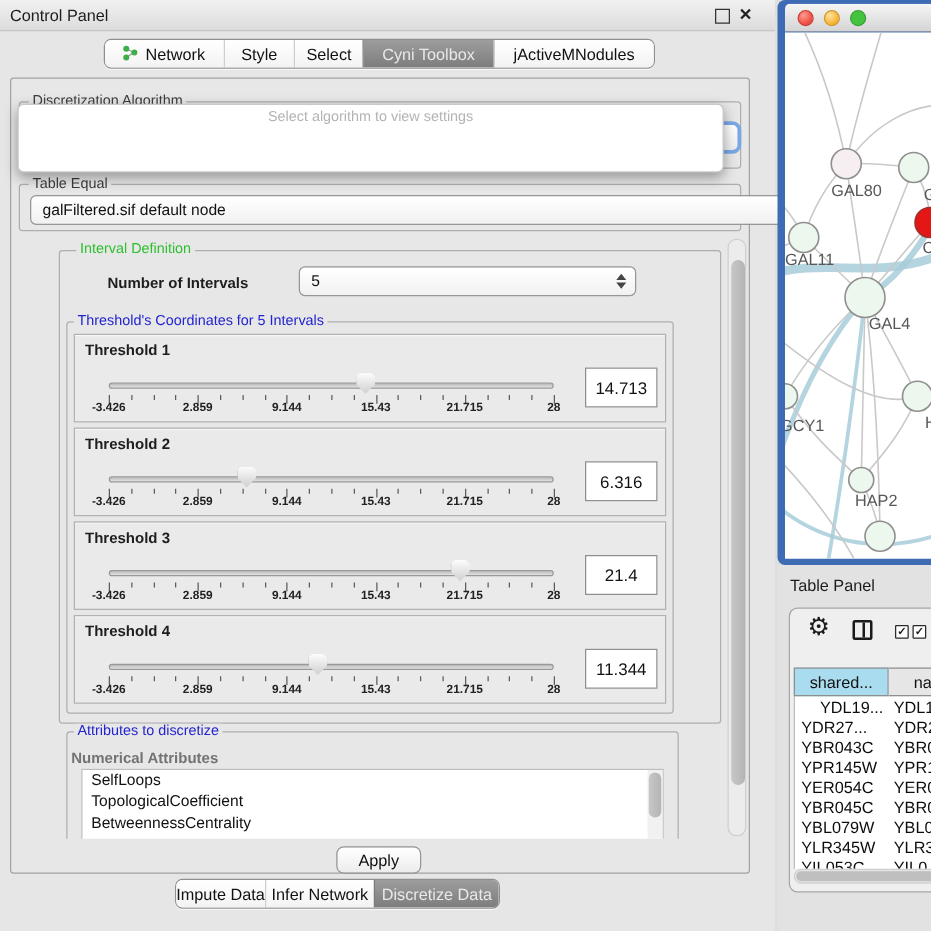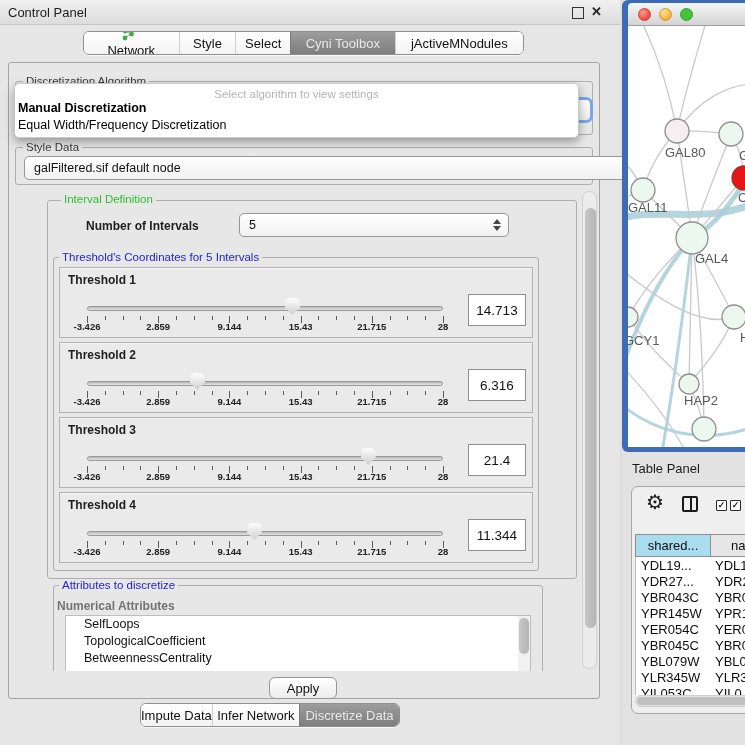--- a/index.html
+++ b/index.html
@@ -57,21 +57,21 @@
     clip-path:polygon(22% 0,78% 0,100% 18%,100% 55%,50% 100%,0 55%,0 18%);
     filter:drop-shadow(0 0 1px #7e7e7e);}
   .tick{position:absolute;width:1px;background:#5c5c5c;}
   .ticklabel{position:absolute;top:53px;font-size:9.5px;font-weight:bold;color:#222;
     transform:translateX(-50%);white-space:nowrap;}
   .valuebox{position:absolute;left:408px;top:26px;width:58px;height:32px;background:#fff;
     border:1px solid #8f8f8f;box-sizing:border-box;display:flex;align-items:center;
     justify-content:center;font-size:13.5px;color:#111;}
   
   #attr-list{background:#fff;border:1px solid #bdbdbd;box-sizing:border-box;}
-  .attr-item{font-size:12.5px;color:#111;padding-left:18px;line-height:17px;}
+  .attr-item{font-size:12.5px;color:#111;padding-left:7px;line-height:17px;}
   
   .push-btn{background:linear-gradient(#ffffff,#ececec);border:1px solid #969696;border-radius:6px;
     font-size:13px;color:#111;display:flex;align-items:center;justify-content:center;box-sizing:border-box;}
   
   #net-window{left:622px;top:0;width:123px;height:452px;background:#3e6cb4;border-radius:6px 0 0 6px;}
   #net-titlebar{left:6px;top:3px;width:117px;height:23px;background:linear-gradient(#f6f6f6,#d4d4d4);
     border-radius:4px 0 0 0;border-bottom:1px solid #9e9e9e;box-sizing:border-box;}
   .tl{position:absolute;top:5px;width:13px;height:13px;border-radius:50%;box-sizing:border-box;}
   #tl-red{left:10px;background:radial-gradient(circle at 35% 30%,#ff9a90,#f0554b 60%,#d43b33);border:1px solid #ca4038;}
   #tl-yellow{left:31px;background:radial-gradient(circle at 35% 30%,#ffe2a0,#f7b83d 60%,#dd9c28);border:1px solid #cf9a2e;}
@@ -104,21 +104,21 @@
 
 <div id="control-panel" class="abs">
 
   <div id="cp-titlebar" class="abs">
     <div id="cp-title" class="abs">Control Panel</div>
     <div id="float-icon" class="abs"></div>
     <div id="close-icon" class="abs">✕</div>
   </div>
 
   <div id="top-tabs" class="seg-group abs" style="left:83px;top:31px;width:441px;">
-      <div class="seg" style="width: 95px; flex-direction: column;">
+      <div class="seg" style="width: 95px;">
         <span style="margin-right: 5px; display: inline-flex;">
           <svg width="13" height="15" viewBox="0 0 13 15">
             <line x1="3" y1="3" x2="9" y2="6" stroke="#9a9a9a"></line>
             <line x1="3" y1="10" x2="9" y2="6" stroke="#9a9a9a"></line>
             <circle cx="3" cy="3" r="2.4" fill="#3fae49"></circle>
             <circle cx="3" cy="10" r="2.4" fill="#3fae49"></circle>
             <circle cx="9.5" cy="6" r="2.4" fill="#3fae49"></circle>
           </svg>
         </span>
         <span>Network</span>
@@ -138,27 +138,23 @@
     </div>
 
   <div id="content-panel" class="abs">
 
     <div class="gb-label gb-grey abs" style="left:14px;top:12px;z-index:1;">Discretization Algorithm</div>
     <div class="groupbox abs" style="left:6px;top:18px;width:578px;height:54px;"></div>
     <div id="algo-focus" class="abs"></div>
 
     <div id="algo-popup" class="abs">
       <div id="algo-prompt">Select algorithm to view settings</div>
-      <div id="algo-options">
-          <div class="algo-opt hl">Manual Discretization</div>
-          <div class="algo-opt">Equal Width/Frequency Discretization</div>
-        </div>
-    </div>
-
-    <div class="gb-label gb-grey abs" style="left:14px;top:78px;z-index:1;">Style Data</div>
+    </div>
+
+    <div class="gb-label gb-grey abs" style="left:14px;top:78px;z-index:1;">Table Equal</div>
     <div class="groupbox abs" style="left:6px;top:84px;width:578px;height:38px;">
       <div class="combo abs" style="left:8px;top:8px;width:640px;height:24px;gap:33px;">
         <span>galFiltered.sif default node</span>
         <span class="stepper">
             <span class="up"></span>
             <span class="dn"></span>
           </span>
       </div>
     </div>
 
@@ -413,21 +409,21 @@
     <div class="cb-icon" style="left:84px;">✓</div>
     <div class="cb-icon" style="left:98px;">✓</div>
 
     <div id="tp-table" class="abs">
       <div class="tp-header">
           <div class="tp-hcell" style="width: 76px; background: rgb(170, 220, 240); justify-content: center;">shared...</div>
           <div class="tp-hcell" style="width: 80px; background: rgb(230, 230, 230); justify-content: flex-start; padding-left: 20px; border-left: none;">na</div>
         </div>
       <div class="tp-rows">
           <div class="tp-row">
-            <div class="tp-cell" style="width: 76px; padding-left: 5px;">YDL19...</div>
+            <div class="tp-cell" style="width: 76px; padding-left: 20px;">YDL19...</div>
             <div class="tp-cell" style="width: 80px; padding-left: 3px;">YDL1</div>
           </div>
           <div class="tp-row">
             <div class="tp-cell" style="width: 76px; padding-left: 5px;">YDR27...</div>
             <div class="tp-cell" style="width: 80px; padding-left: 3px;">YDR2</div>
           </div>
           <div class="tp-row">
             <div class="tp-cell" style="width: 76px; padding-left: 5px;">YBR043C</div>
             <div class="tp-cell" style="width: 80px; padding-left: 3px;">YBR0</div>
           </div>

